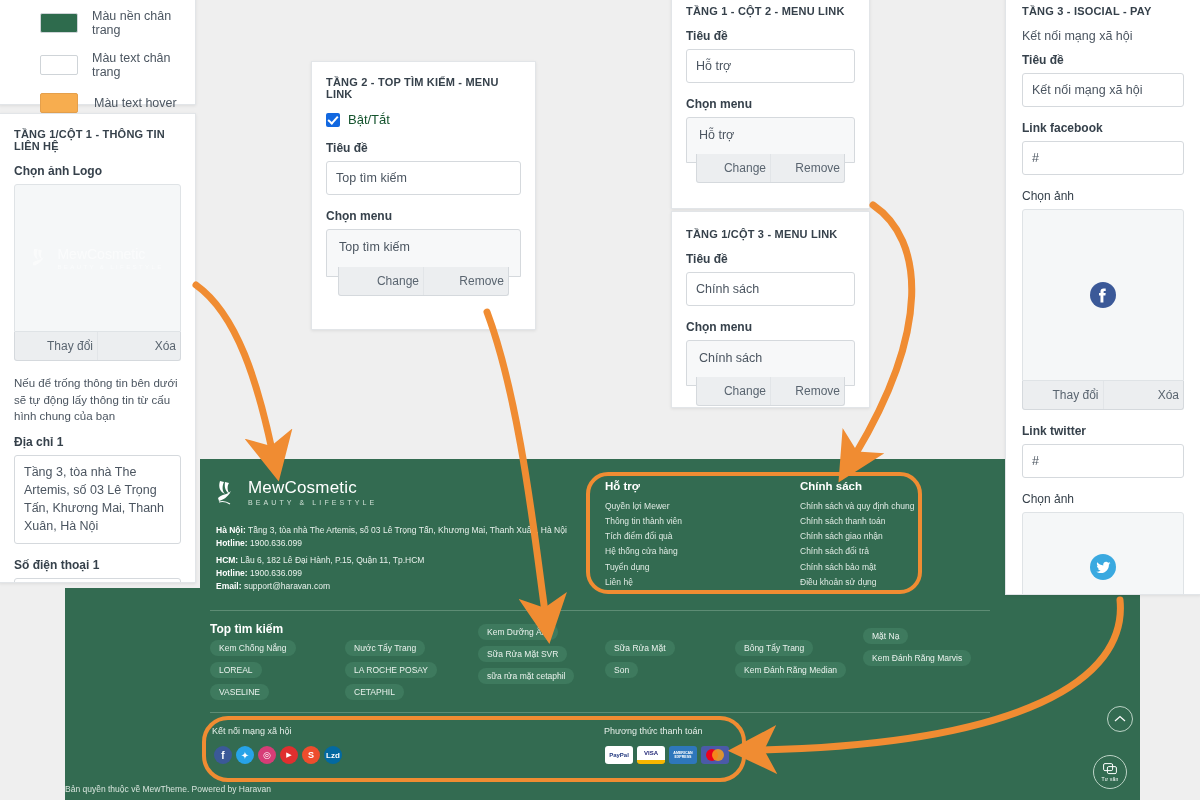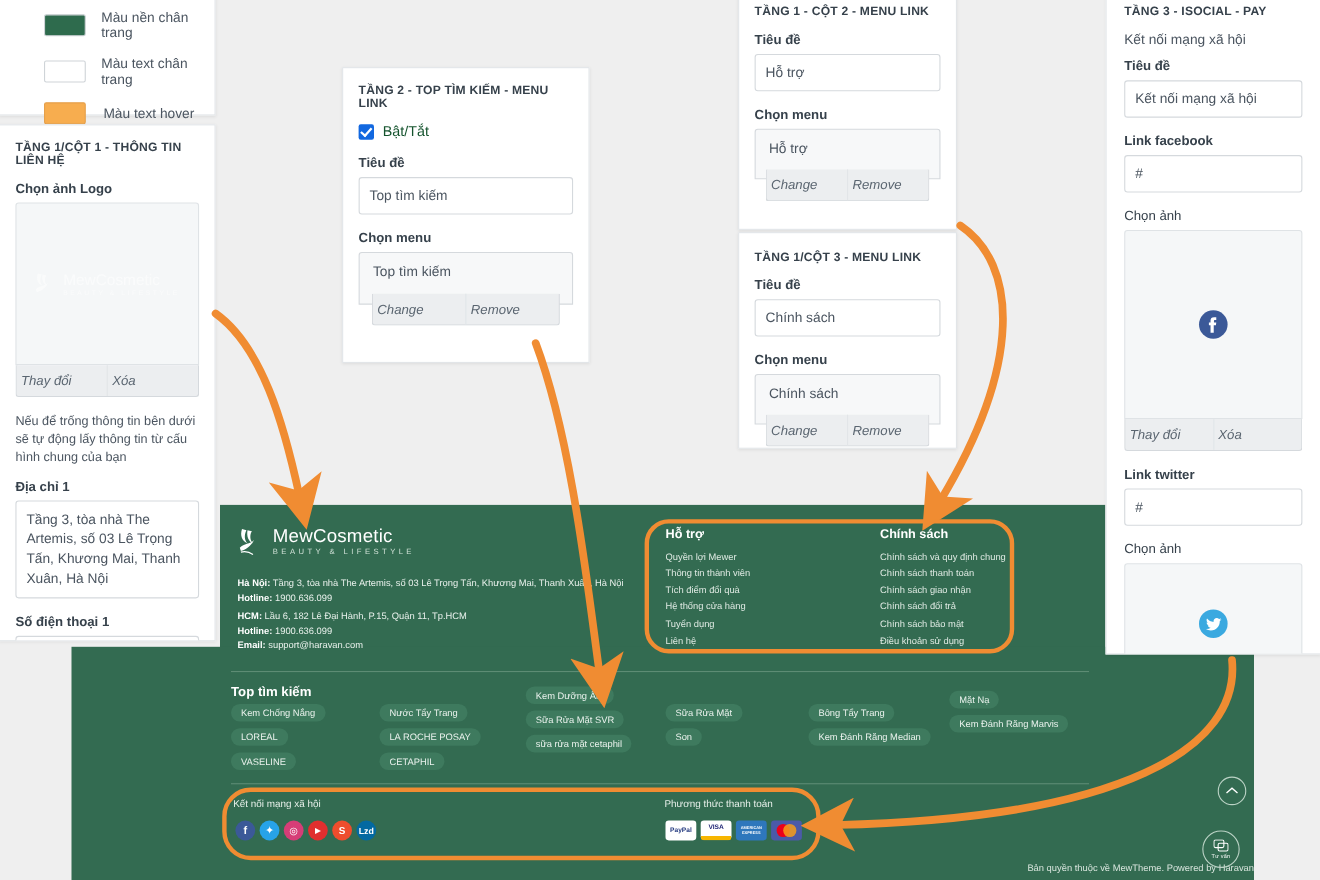--- a/index.html
+++ b/index.html
@@ -34,21 +34,21 @@
   .txt.big { min-height:76px; }
   .select-box {
     border:1px solid #d5d9dd; border-radius:3px 3px 0 0;
     background:#f7f8f9; padding:10px 12px; font-size:12.5px; color:#4b5560;
   }
   .btn-row {
     display:flex; background:#eceef0;
     border:1px solid #d5d9dd; border-top:none; border-radius:0 0 3px 3px;
   }
   .btn-row .b {
-    flex:1; text-align:left; padding:7px 4px; font-size:12px; color:#5a6570;font-style:italic;
+    flex:1; text-align:right; padding:7px 4px; font-size:12px; color:#5a6570;
   }
   .btn-row .b + .b { border-left:1px solid #e2e5e8; }
   .mb14 { margin-bottom:14px; }
   .mb10 { margin-bottom:10px; }
 
   
   .img-pick { border:1px solid #dfe3e6; border-radius:3px 3px 0 0; background:#f5f7f8;
               display:flex; align-items:center; justify-content:center; }
 
   
@@ -91,21 +91,21 @@
   .tags-col { display:flex; flex-direction:column; gap:6px; align-items:flex-start; }
 
   .sm-h { color:#e6efe9; font-size:9px; }
   .sicon { width:18px; height:18px; border-radius:50%; display:inline-flex;
            align-items:center; justify-content:center; color:#fff; font-size:10px;
            font-weight:bold; }
   .pay { width:28px; height:18px; border-radius:3px; background:#fff;
          display:inline-flex; align-items:center; justify-content:center;
          font-size:6px; font-weight:bold; overflow:hidden; }
 
-  .copy { color:#d8e5dd; font-size:8.5px; text-align:right; }
+  .copy { color:#d8e5dd; font-size:8.5px; text-align:left; }
 
   .fab { width:26px; height:26px; border-radius:50%; border:1px solid #bcd3c6;
          display:flex; align-items:center; justify-content:center; color:#fff; }
   .fab.big { width:34px; height:34px; flex-direction:column; gap:1px; }
   .fab .cap { font-size:5px; letter-spacing:.2px; }
 
   
   #anno { position:absolute; left:0; top:0; width:1200px; height:800px;
           pointer-events:none; }
 </style>

